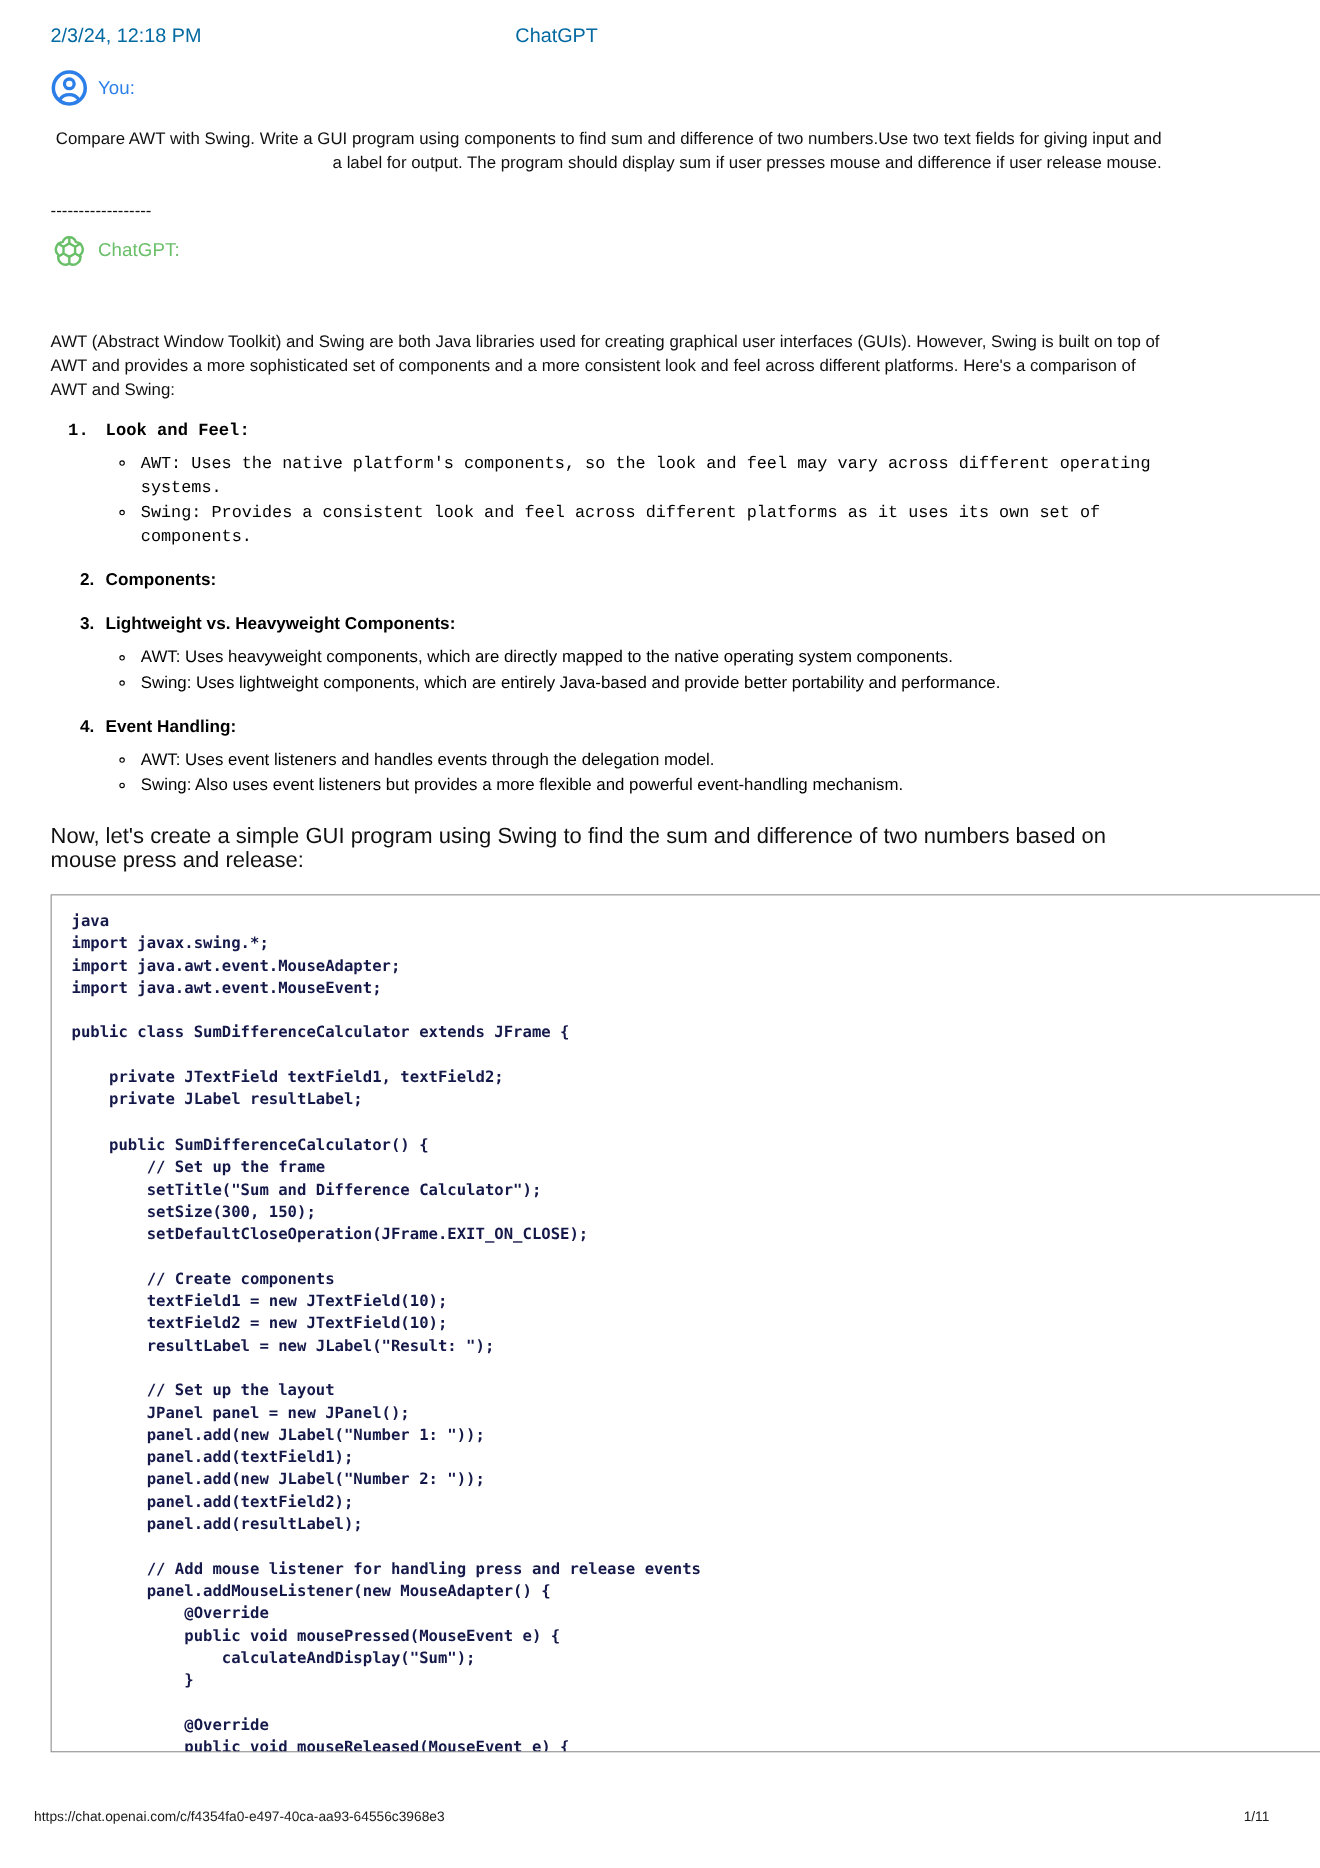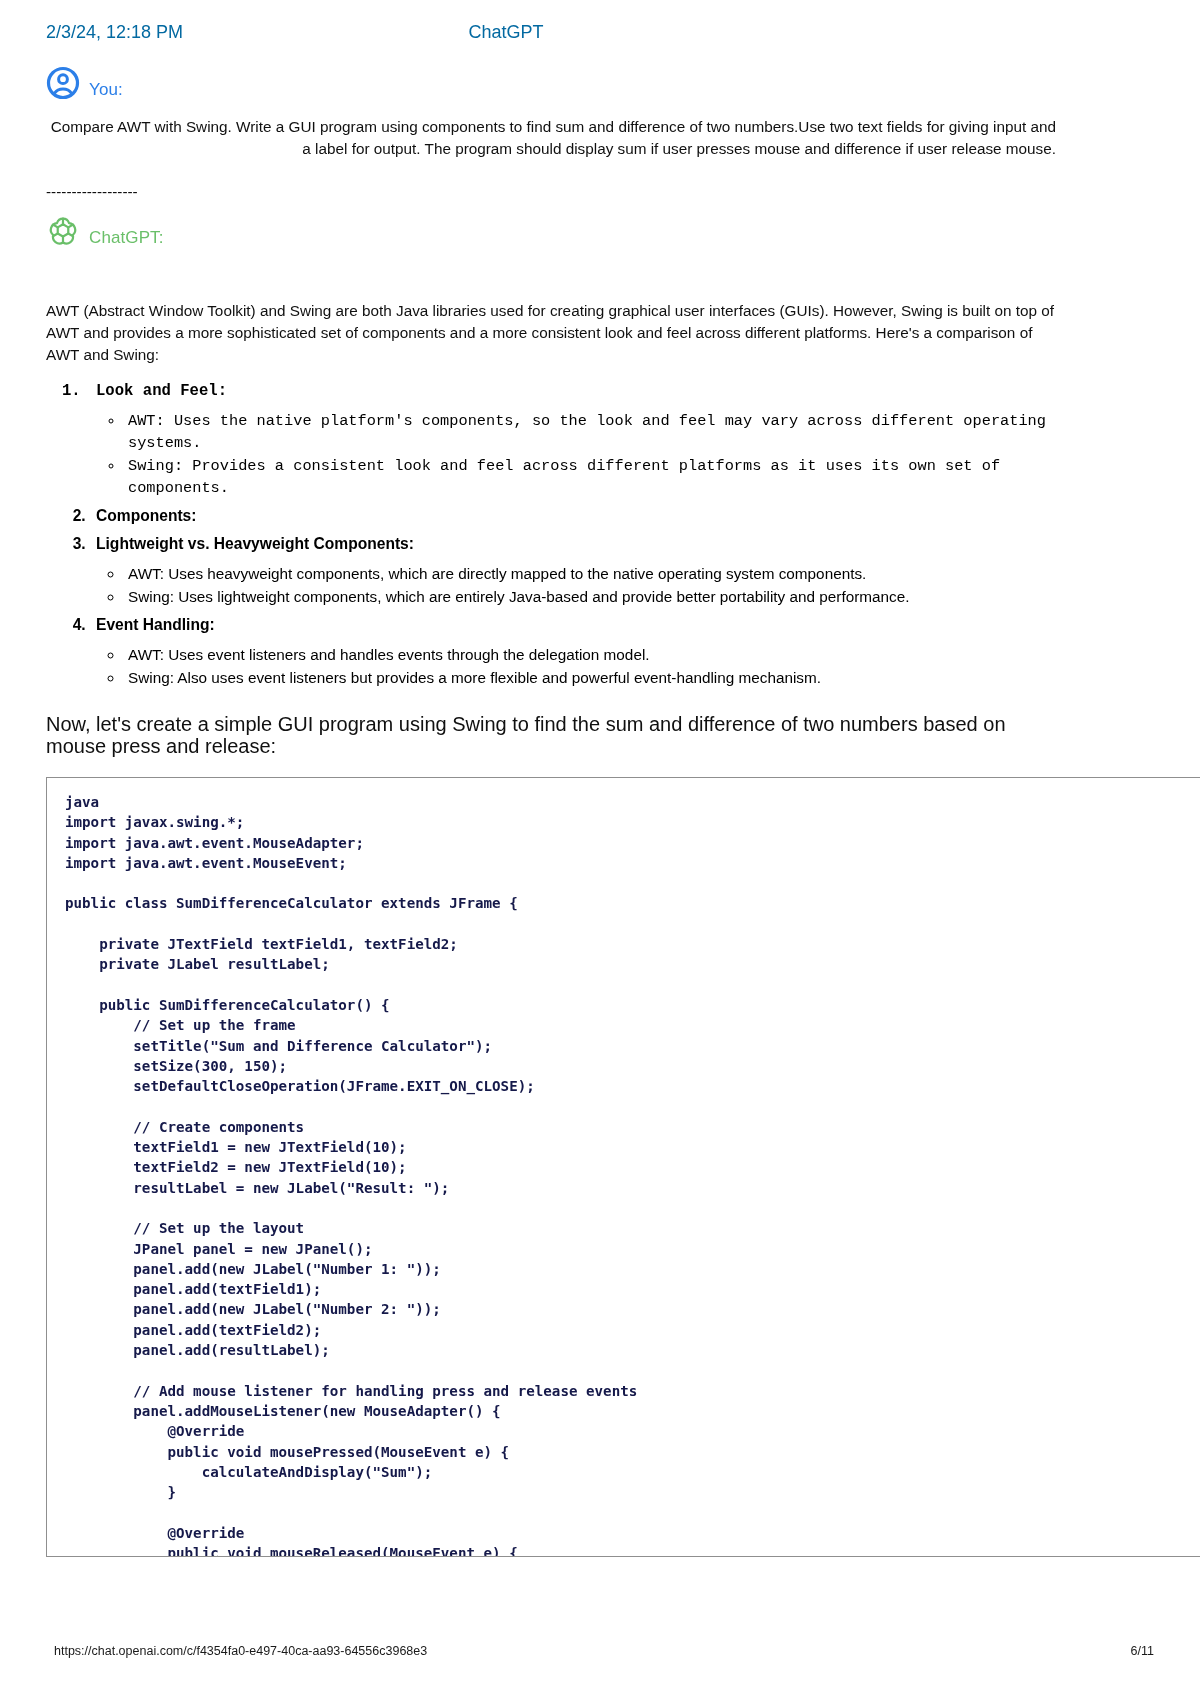--- a/index.html
+++ b/index.html
@@ -45,21 +45,21 @@
     position: absolute;
     bottom: 34px;
     left: 0;
     width: 1200px;
     height: 20px;
     font-size: 12.5px;
     color: #1a1a1a;
   }
   .print-footer .pf-url {
     position: absolute;
-    left: 54px;
+    left: 31px;
     top: 0;
     white-space: nowrap;
     text-align: right;
   }
   .print-footer .pf-page {
     position: absolute;
     right: 46px;
     top: 0;
     white-space: nowrap;
   }
@@ -67,21 +67,21 @@
   
   .conversation {
     position: absolute;
     left: 46px;
     top: 56px;
     width: 1010px;
   }
 
   .speaker-row {
     display: flex;
-    align-items: flex-end;
+    align-items: center;
     gap: 9px;
     height: 40px;
   }
   .speaker-row.user { margin-top: 4px; }
   .speaker-row.assistant { margin-top: 0; }
 
   .avatar {
     width: 34px;
     height: 34px;
     flex: 0 0 34px;
@@ -120,21 +120,21 @@
   }
 
   ol.topic-list {
     margin: 14px 0 0 0;
     padding-left: 44px;
     list-style-type: decimal;
   }
   ol.topic-list > li {
     font-size: 15.6px;
     font-weight: bold;
-    margin-top: 6px;
+    margin-top: 18px;
     line-height: 22px;
     padding-left: 6px;
   }
   ol.topic-list > li:first-child { margin-top: 0; font-family: Liberation Mono, monospace; }
 
   ul.sub-list {
     margin: 8px 0 0 0;
     padding-left: 28px;
     list-style-type: circle;
   }
@@ -287,14 +287,14 @@
             }
 
             @Override
             public void mouseReleased(MouseEvent e) {</pre>
   </div>
 
 </div>
 
 <div class="print-footer">
   <span class="pf-url">https://chat.openai.com/c/f4354fa0-e497-40ca-aa93-64556c3968e3</span>
-  <span class="pf-page">6/11</span>
+  <span class="pf-page">1/11</span>
 </div>
 
 </body></html>

